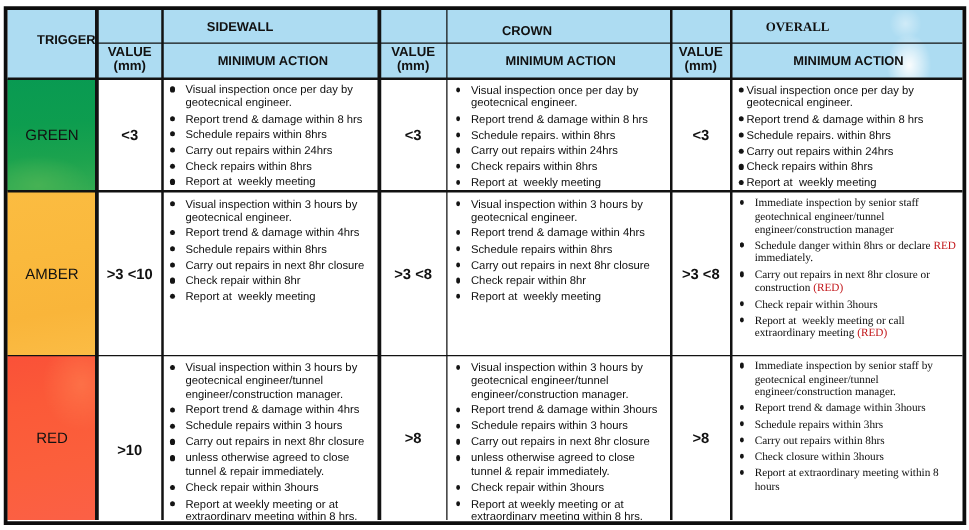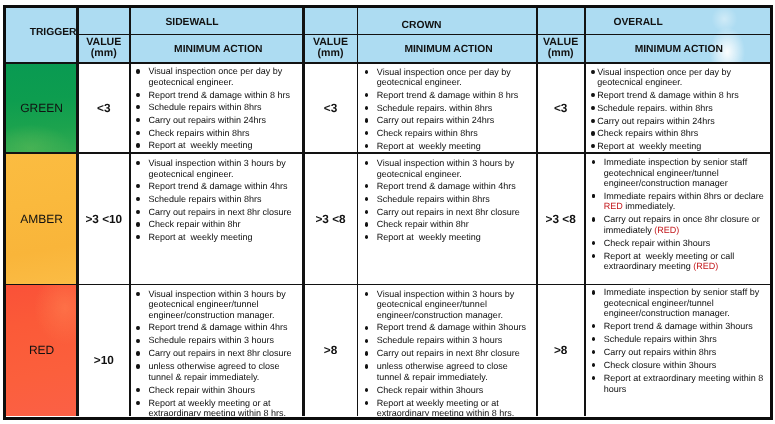--- a/index.html
+++ b/index.html
@@ -18,21 +18,21 @@
   .hlabel2{font-weight:bold;font-size:10.6px;color:#111;line-height:11.2px;white-space:nowrap;position:relative;top:-0.8px;}
   .trigname{font-weight:normal;font-size:12.0px;color:#111;white-space:nowrap;}
   .val{font-weight:bold;font-size:11.8px;color:#111;white-space:nowrap;}
   ul.acts{margin:0;padding:0;list-style:none;}
   ul.acts li{position:relative;padding-left:15.0px;font-size:9px;line-height:10.4px;
              color:#0e0e0e;margin-bottom:2.3px;white-space:pre-wrap;}
   ul.acts li .bul{position:absolute;left:2.8px;top:3.1px;width:3.7px;height:4.2px;
        background:#141414;border-radius:50%;}
   ul.acts.tight li{padding-left:8.4px;}
   ul.acts.tight li .bul{left:2.6px;}
-  ul.acts.ov li{margin-bottom:2.6px;}
+  ul.acts.ov li{margin-bottom:2.6px;font-family:Liberation Serif, serif;}
   ul.acts.r2 li{margin-bottom:2.55px;}
   .redtxt{color:#C2161A;}
 </style>
 </head>
 <body>
 
 <div id="sheet">
 <div>
 <div class="cell hdr" style="left:5.60px;top:7.70px;width:764.30px;height:55.30px;"></div>
 <div class="scanwash" style="left:674.90px;top:7.70px;width:95.00px;height:55.30px;background:radial-gradient(ellipse 24% 58% at 55% 80%,rgba(255,255,255,0.95) 0%,rgba(255,255,255,0.45) 42%,rgba(255,255,255,0) 78%),radial-gradient(ellipse 17% 30% at 52% 20%,rgba(255,255,255,0.42) 0%,rgba(255,255,255,0) 80%);"></div>
@@ -47,21 +47,21 @@
       </div>
 <div class="cell ctr" style="left:5.60px;top:7.70px;width:96px;height:55.30px;">
         <span class="hlabel trg">TRIGGER</span>
       </div>
 <div class="cell ctr" style="left:77.60px;top:7.70px;width:225.90px;height:26.80px;">
         <span class="hlabel">SIDEWALL</span>
       </div>
 <div class="cell ctr" style="left:303.50px;top:11px;width:233.10px;height:26.80px;">
         <span class="hlabel">CROWN</span>
       </div>
-<div class="cell ctr" style="left:536.60px;top:7.70px;width:200px;height:26.80px;">
+<div class="cell ctr" style="left:536.60px;top:7.70px;width:200px;height:26.80px;font-family:Liberation Serif, serif;">
         <span class="hlabel">OVERALL</span>
       </div>
 <div class="cell ctr" style="left:77.60px;top:34.50px;width:52.40px;height:28.50px;">
         <span class="hlabel2"><span>VALUE</span><br><span>(mm)</span></span>
       </div>
 <div class="cell ctr" style="left:130.00px;top:34.50px;width:173.50px;height:28.50px;">
         <span class="hlabel">MINIMUM ACTION</span>
       </div>
 <div class="cell ctr" style="left:303.50px;top:34.50px;width:54.00px;height:28.50px;">
         <span class="hlabel2"><span>VALUE</span><br><span>(mm)</span></span>
@@ -140,22 +140,22 @@
           <li><i class="bul"></i><span>Report at  weekly meeting</span></li>
         </ul>
       </div>
 <div class="cell ctr" style="left:536.60px;top:153.10px;width:48.10px;height:131.20px;">
         <span class="val">&gt;3 &lt;8</span>
       </div>
 <div class="cell " style="left:584.70px;top:153.10px;width:185.20px;height:131.20px;padding:4.0px 5px 0 4.1px;">
         <ul class="acts ov">
           <li><i class="bul"></i><span>Immediate inspection by senior staff geotechnical engineer/tunnel engineer/construction manager</span></li>
           <li><i class="bul"></i></li>
-          <li><i class="bul"></i><span>Immediate repairs within 8hrs or declare </span><span class="redtxt">RED</span><span> immediately.</span></li>
-          <li><i class="bul"></i><span>Carry out repairs in once 8hr closure or immediately </span><span class="redtxt">(RED)</span></li>
+          <li><i class="bul"></i><span>Schedule danger within 8hrs or declare </span><span class="redtxt">RED</span><span> immediately.</span></li>
+          <li><i class="bul"></i><span>Carry out repairs in next 8hr closure or construction </span><span class="redtxt">(RED)</span></li>
           <li><i class="bul"></i><span>Check repair within 3hours</span></li>
           <li><i class="bul"></i><span>Report at  weekly meeting or call extraordinary meeting </span><span class="redtxt">(RED)</span></li>
         </ul>
       </div>
 <div class="cell ctr" style="left:77.60px;top:278px;width:52.40px;height:164px;">
         <span class="val">&gt;10</span>
       </div>
 <div class="cell " style="left:130.00px;top:284.30px;width:173.50px;height:132.20px;padding:4.4px 5px 0 3.4px;">
         <ul class="acts r2">
           <li><i class="bul"></i><span>Visual inspection within 3 hours by geotecnical engineer/tunnel engineer/construction manager.</span></li>

